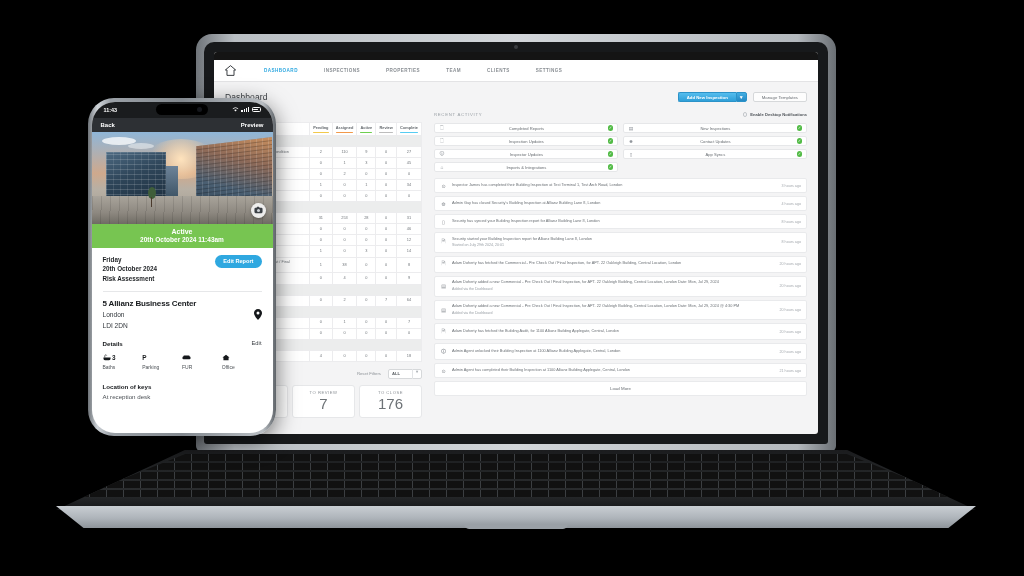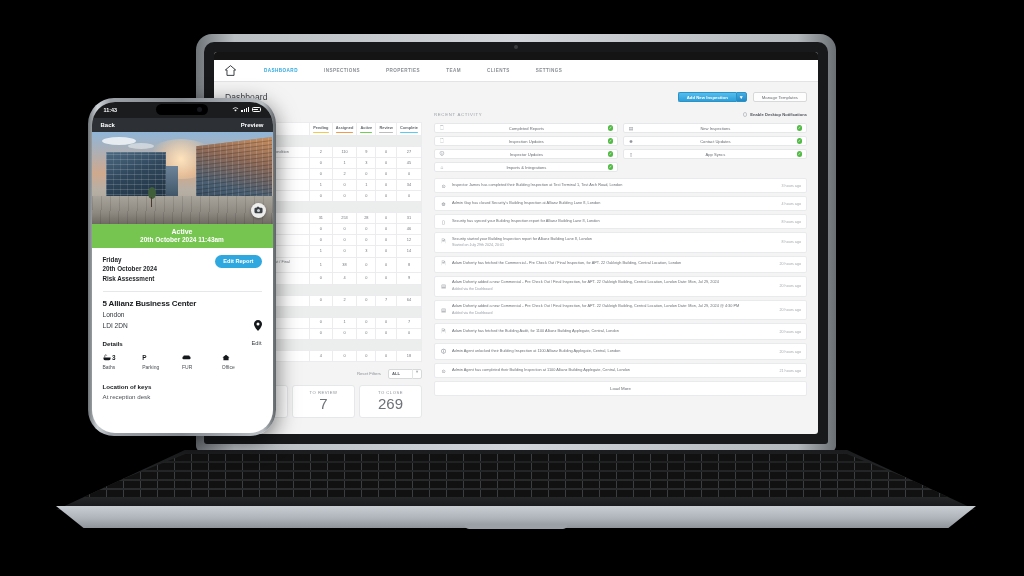--- a/index.html
+++ b/index.html
@@ -225,21 +225,21 @@
   .ph-banner .b2 { font-size:6.5px; font-weight:700; margin-top:1px; }
 
   .ph-sec { padding:7px 11px; }
   .ph-row1 { display:flex; align-items:flex-start; }
   .ph-date { font-size:6.3px; font-weight:700; color:#1d2023; line-height:1.55; }
   .btn-edit-report {
     margin-left:auto; background:#2fa8e0; color:#fff; font-size:5.6px; font-weight:700;
     padding:3.5px 8px; border-radius:9px; white-space:nowrap;
   }
   .ph-divider { height:1px; background:#e6e7e9; margin:7px 0; }
-  .addr-row{display:flex;align-items:flex-end;}
+  .addr-row{display:flex;align-items:center;}
   .addr-1 { font-size:8px; color:#16191c; font-weight:700; letter-spacing:-.15px;}
   .addr-2 { font-size:6.6px; color:#31363b; margin-top:2px; line-height:1.45;}
   .pin { width:8px;height:11px; margin-left:auto; flex:none; }
   .det-head { display:flex; align-items:center; margin-top:9px; }
   .det-head .dt{font-size:6.2px;font-weight:700;color:#16191c;}
   .det-head .de{margin-left:auto;font-size:5.8px;color:#3a3f44;}
   .amenities { display:flex; margin-top:6px; }
   .amen { flex:1; }
   .amen .ai { height:9px; display:flex; align-items:center; color:#16191c; font-size:6.4px; font-weight:700; gap:1.5px;}
   .amen .an { font-size:5px; color:#4a4f54; margin-top:2.5px; }
@@ -464,21 +464,21 @@
                   <div class="stat">
                     <div class="t">TO ASSIGN</div>
                     <div class="v">32</div>
                   </div>
                   <div class="stat">
                     <div class="t">TO REVIEW</div>
                     <div class="v">7</div>
                   </div>
                   <div class="stat">
                     <div class="t">TO CLOSE</div>
-                    <div class="v">269</div>
+                    <div class="v">176</div>
                   </div>
                 </div>
             </div>
 
             <div class="col-right">
               <div class="ra-head">
                 <div class="lab">RECENT ACTIVITY</div>
                 <div class="chk"></div>
                 <div class="t2">Enable Desktop Notifications</div>
               </div>

